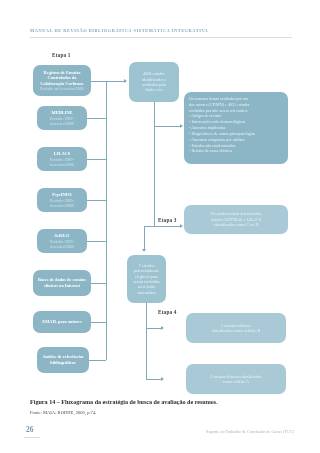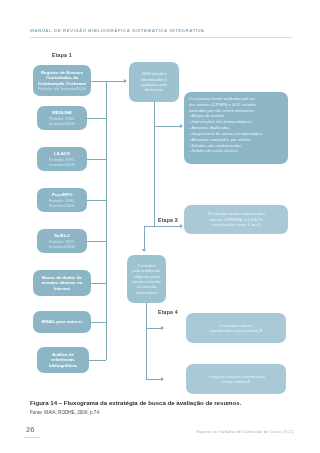--- a/index.html
+++ b/index.html
@@ -3,21 +3,21 @@
 <meta charset="utf-8">
 <style>
   html,body{margin:0;padding:0;}
   body{
     width:320px;height:453px;
     background:#ffffff;
     font-family:"Liberation Sans", sans-serif;
     position:relative;
     overflow:hidden;
   }
-  .page{position:absolute;inset:0;}
+  .page{position:absolute;inset:0;font-family:Liberation Serif, serif;}
 
   
   .runhead{
     position:absolute;left:30px;top:28px;
     font-size:4.4px;letter-spacing:.55px;
     color:#8aa9bb;font-weight:600;
     white-space:nowrap;
   }
   .runrule{
     position:absolute;left:30px;top:37px;width:262px;height:1px;

